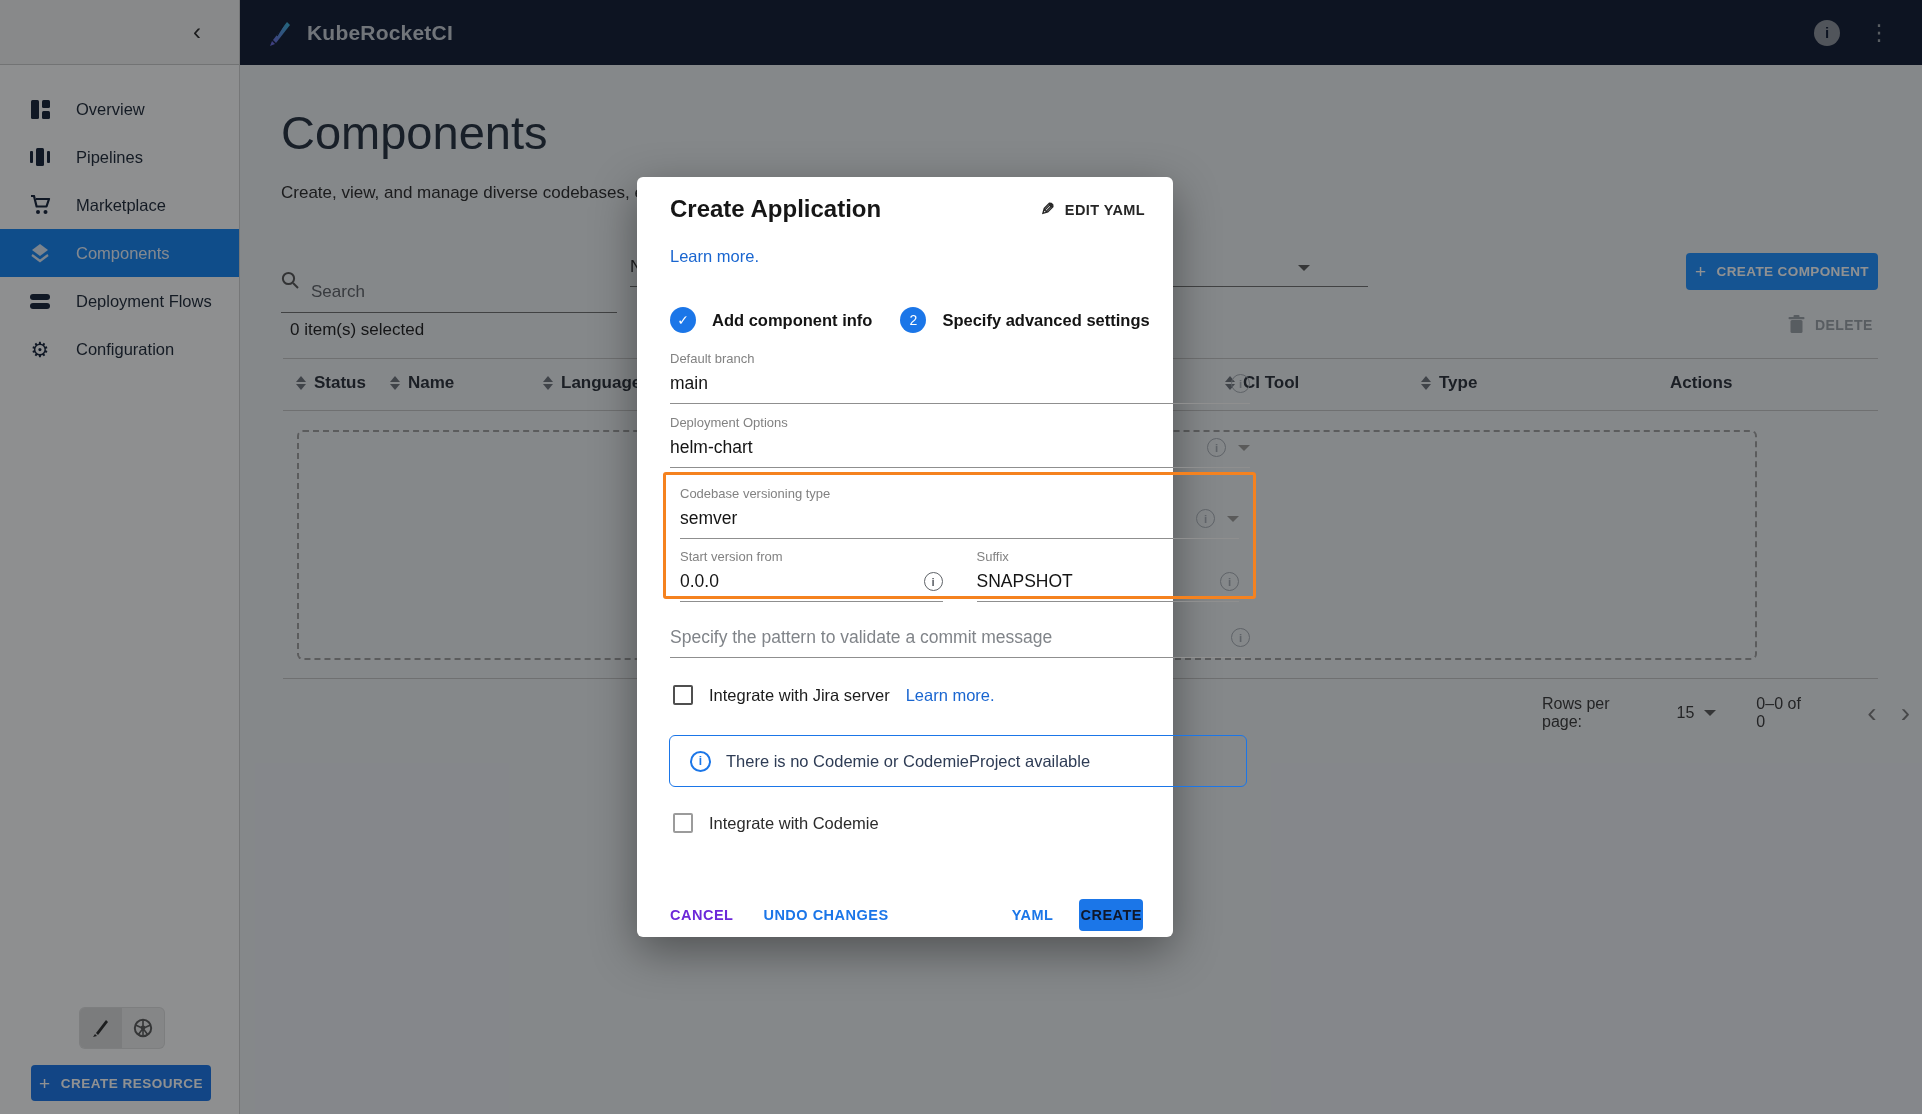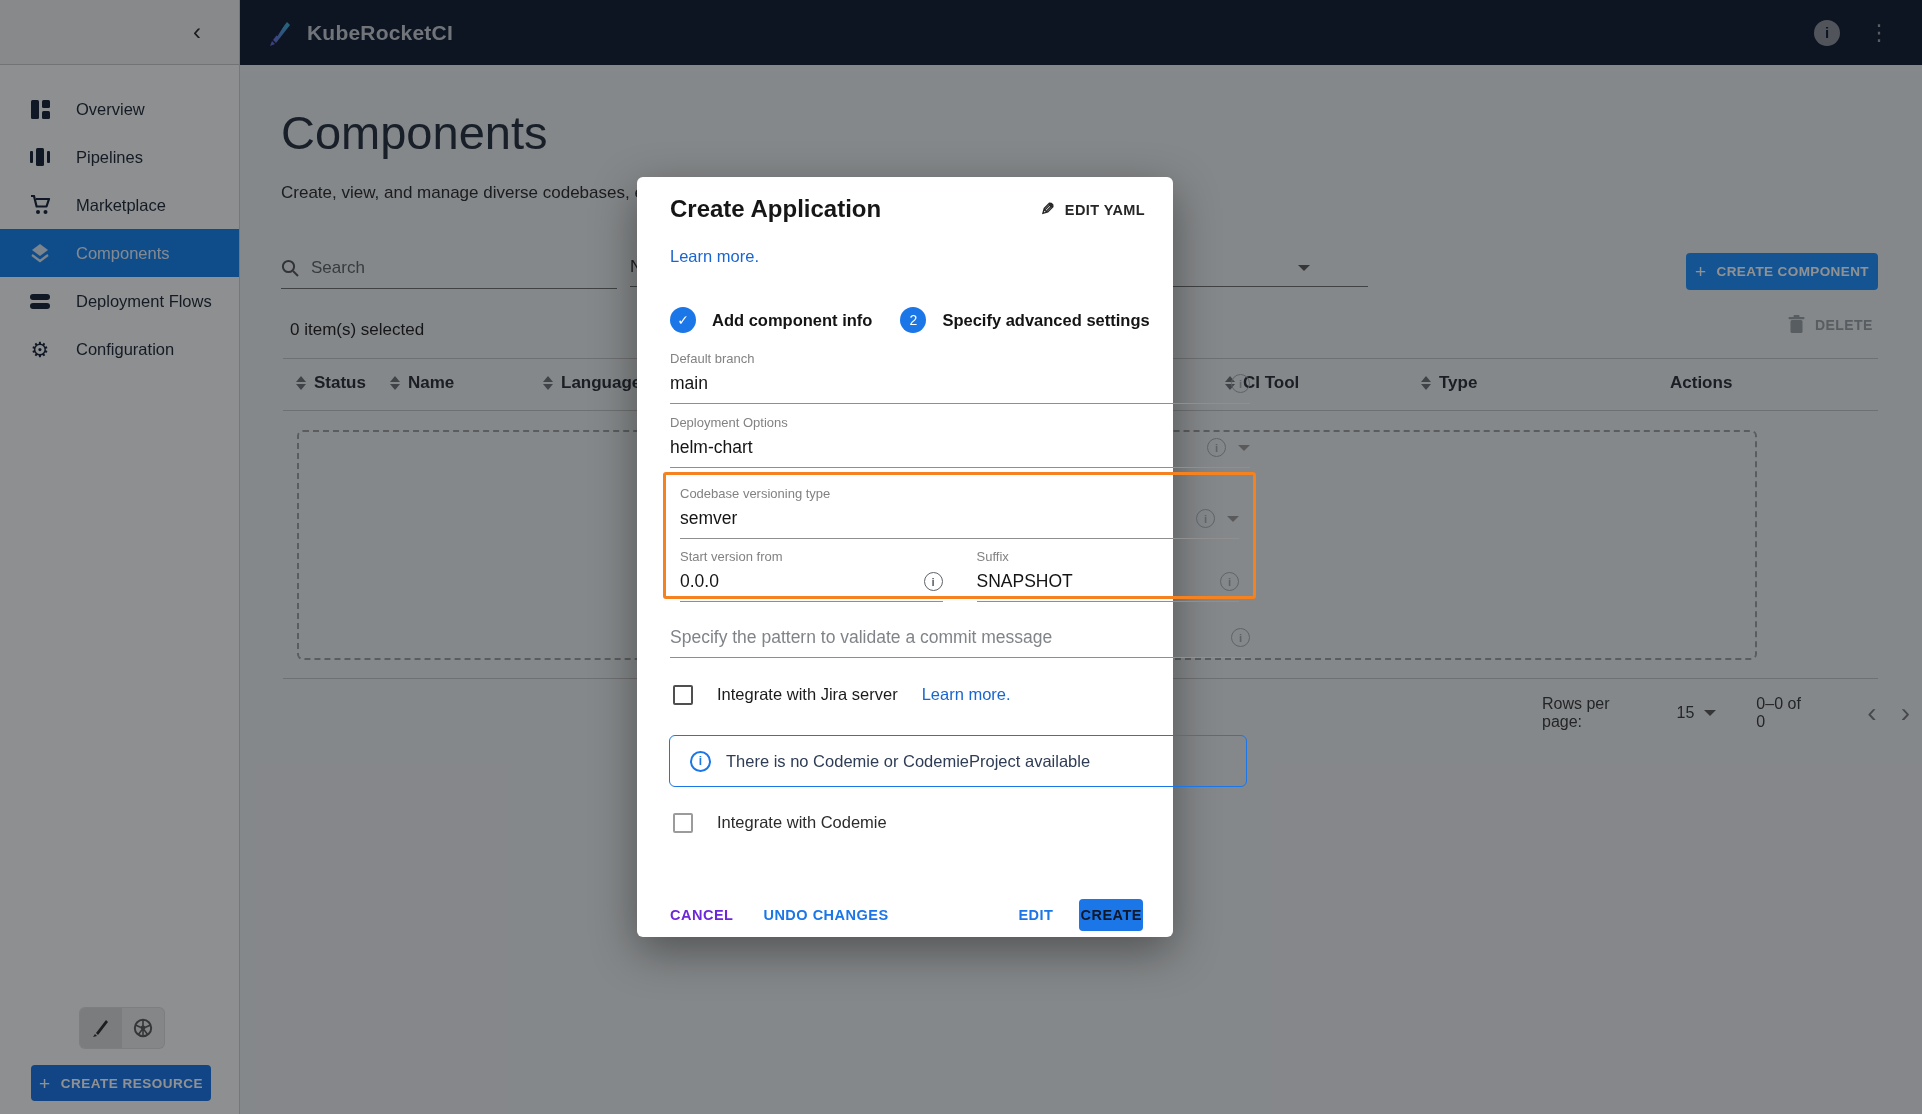--- a/index.html
+++ b/index.html
@@ -32,21 +32,21 @@
   .side-toggle .tbtn.sel { background:#d9d9d9; }
   .create-resource { position:absolute; left:31px; top:1065px; width:180px; height:36px; background:#1b76e8; color:#fff; border:none; border-radius:4px; font-weight:bold; font-size:13.5px; letter-spacing:.5px; display:flex; align-items:center; justify-content:center; gap:10px; cursor:pointer; font-family:inherit; }
   .plus-glyph { font-size:19px; font-weight:normal; line-height:1; }
 
   
   .main { position:absolute; left:240px; top:65px; right:0; bottom:0; background:#eceef1; }
   .page-title { position:absolute; left:41px; top:40px; font-size:47px; font-weight:400; color:#25313f; margin:0; }
   .page-subtitle { position:absolute; left:41px; top:118px; font-size:17px; color:#2c2c2c; white-space:nowrap; }
 
   .search-field { position:absolute; left:41px; top:192px; width:336px; border-bottom:1px solid #6f6f6f; display:flex; align-items:center; gap:10px; padding-bottom:9px; }
-  .search-field input { border:none; outline:none; background:transparent; font-size:17px; color:#6d28d9; width:100%; font-family:inherit; }
+  .search-field input { border:none; outline:none; background:transparent; font-size:17px; color:#6d28d9; width:100%; font-family:inherit;margin-top:24px; }
   .search-field input::placeholder { color:#5f6368; opacity:1; }
 
   .ns-field { position:absolute; left:390px; top:192px; width:738px; border-bottom:1px solid #6f6f6f; padding-bottom:9px; font-size:17px; color:#333; cursor:pointer; }
   .ns-field .caret { position:absolute; left:668px; top:8px; }
 
   .create-component { position:absolute; left:1446px; top:188px; width:192px; height:37px; background:#2090ff; color:#fff; border:none; border-radius:4px; font-weight:bold; font-size:13.5px; letter-spacing:.4px; display:flex; align-items:center; justify-content:center; gap:10px; cursor:pointer; font-family:inherit; }
 
   .selected-count { position:absolute; left:50px; top:255px; font-size:17px; color:#1f1f1f; }
   .delete-btn { position:absolute; left:1548px; top:250px; display:flex; align-items:center; gap:10px; color:#9aa0a6; font-size:14px; font-weight:bold; letter-spacing:.4px; cursor:default; }
 
@@ -91,21 +91,21 @@
   .fld-line { display:flex; align-items:center; border-bottom:1px solid #8f8f8f; padding:7px 0 9px 0; gap:12px; }
   .fld-value { flex:1; font-size:17.5px; color:#141414; border:none; outline:none; background:transparent; font-family:inherit; padding:0; }
   .fld-value::placeholder { color:#808489; opacity:1; }
   .info-o { width:19px; height:19px; border-radius:50%; border:1.5px solid #5f6368; color:#5f6368; font-size:11.5px; font-weight:bold; display:flex; align-items:center; justify-content:center; flex:none; cursor:pointer; }
 
   .hl-box { position:absolute; left:26px; top:295px; width:593px; height:127px; border:3px solid #f5821f; border-radius:3px; padding:11px 10px 0 10px; }
   .hl-box .fld { position:static; width:auto; margin:0 4px; }
   .two-col { display:flex; gap:26px; margin-top:10px; }
   .two-col .col { flex:1; }
 
-  .check-row { position:absolute; left:36px; display:flex; align-items:flex-start; gap:24px; }
+  .check-row { position:absolute; left:36px; display:flex; align-items:center; gap:16px; }
   .checkbox { width:20px; height:20px; border:2px solid #4f4f4f; border-radius:2px; background:#fff; cursor:pointer; flex:none; }
   .checkbox.light { border-color:#9b9b9b; }
   .check-label { font-size:16.5px; color:#1b1b1b; font-weight:500; }
   .check-label.normal { font-weight:400; color:#2b2b2b; }
   .inline-link { font-size:16.5px; color:#1a66d0; cursor:pointer; }
 
   .alert { position:absolute; left:32px; top:558px; width:578px; height:52px; border:1.5px solid #1b76e8; border-radius:6px; display:flex; align-items:center; gap:15px; padding-left:20px; }
   .alert-ico { width:21px; height:21px; border-radius:50%; border:2px solid #1b76e8; color:#1b76e8; font-size:12px; font-weight:bold; display:flex; align-items:center; justify-content:center; flex:none; }
   .alert-text { font-size:16.5px; color:#2e3c55; }
 
@@ -402,18 +402,18 @@
     </div>
 
     <div class="check-row" style="top:636px">
       <span class="checkbox light"></span>
       <span class="check-label normal">Integrate with Codemie</span>
     </div>
 
     <div class="modal-footer">
       <button class="txt-btn dark">CANCEL</button>
       <button class="txt-btn blue undo">UNDO CHANGES</button>
-      <button class="txt-btn blue back">EDIT</button>
+      <button class="txt-btn blue back">YAML</button>
       <button class="create-btn">CREATE</button>
     </div>
   </div>
 
 </div>
 
 </body></html>

